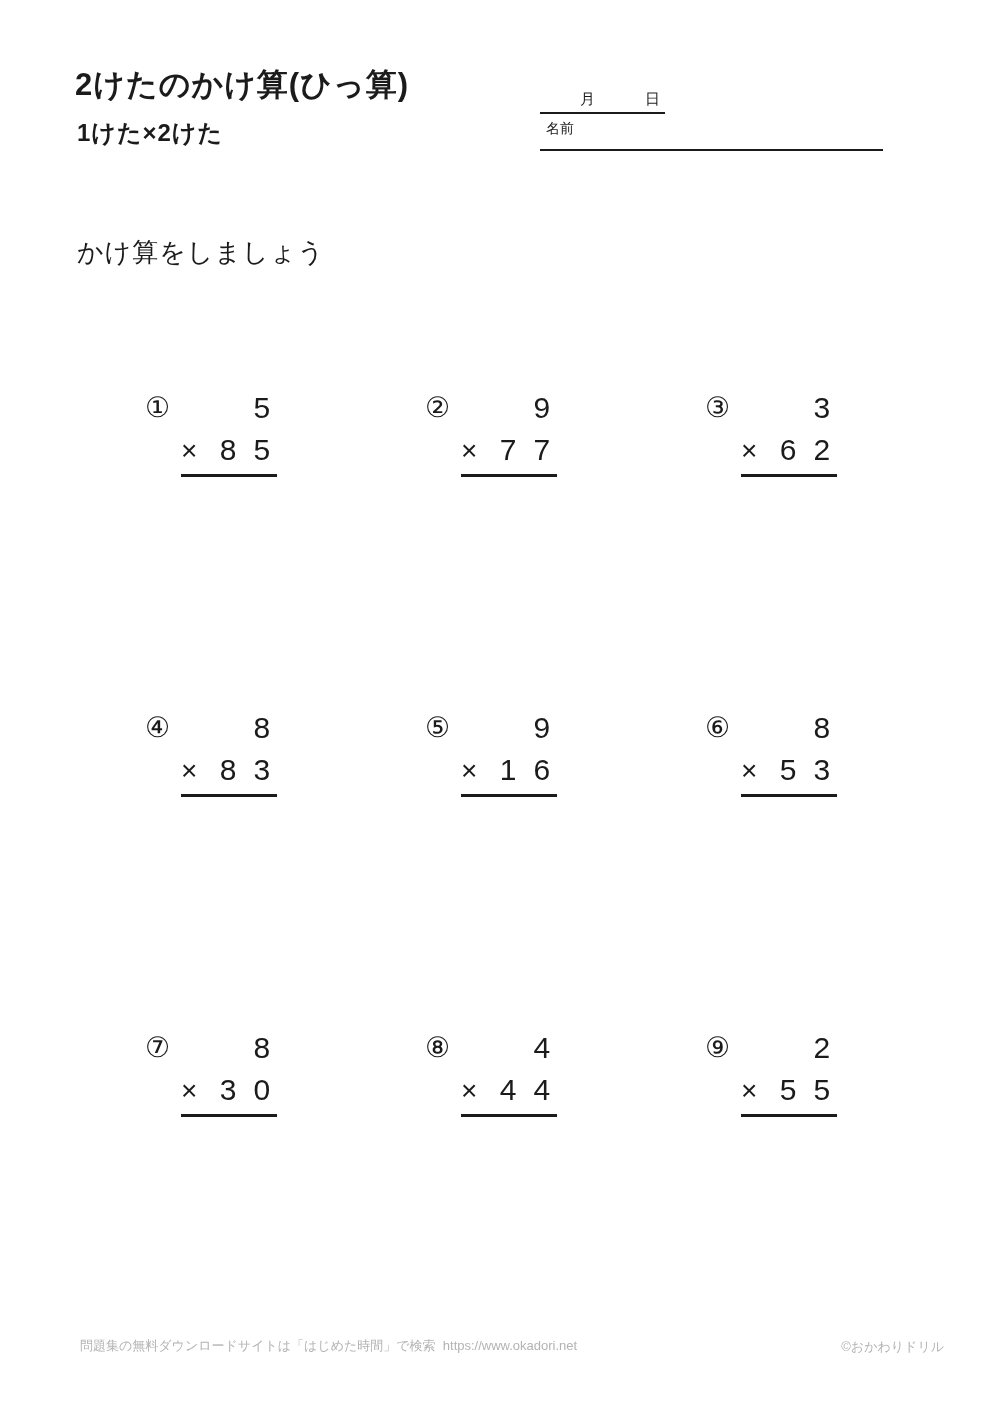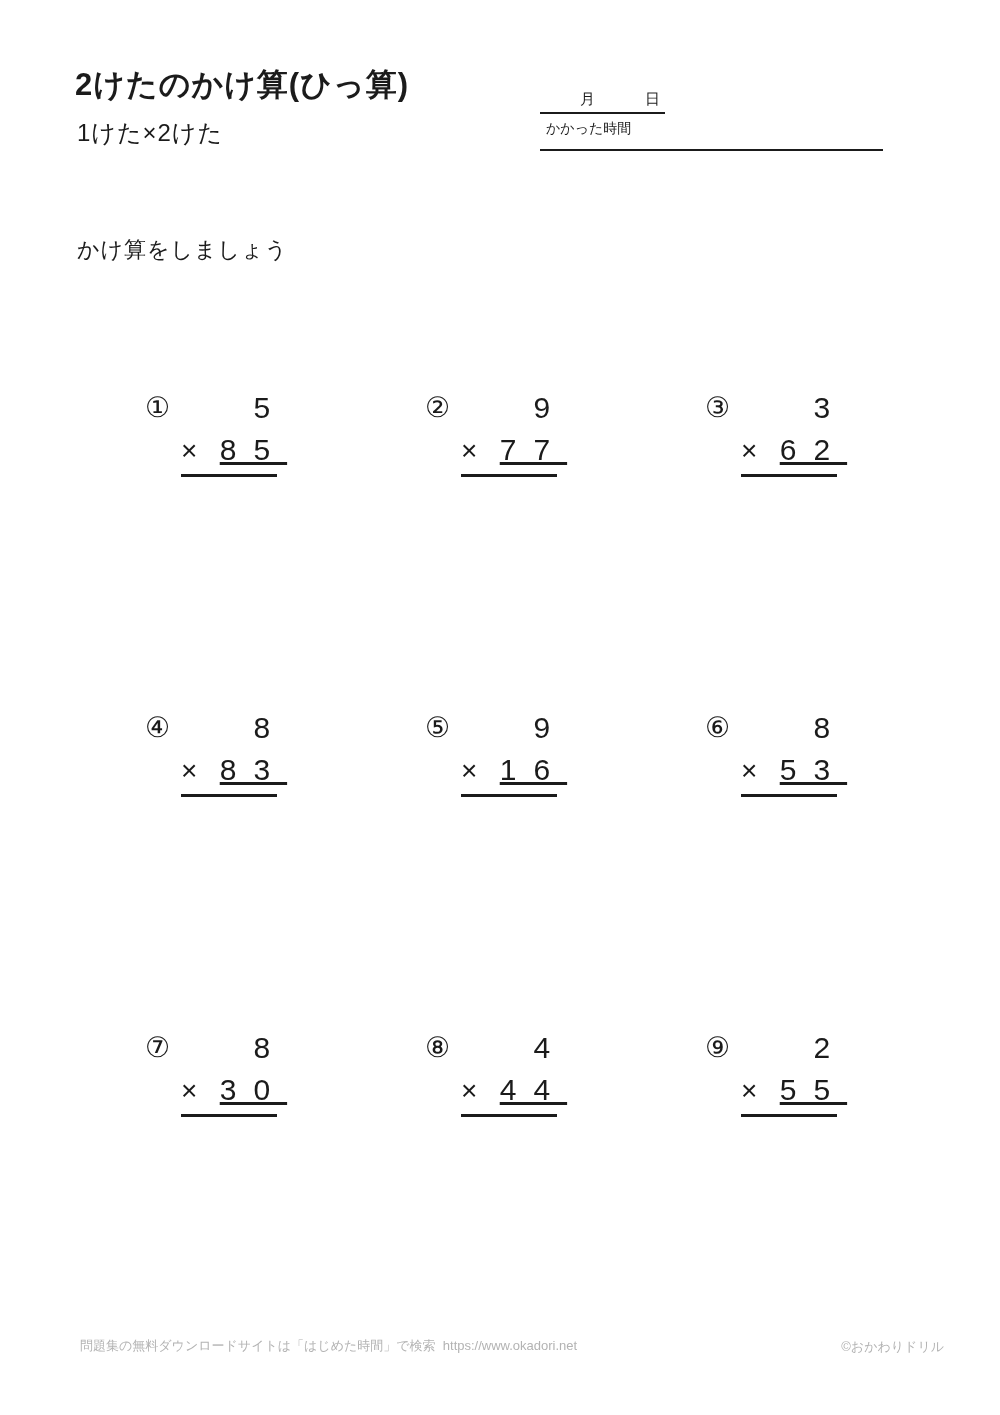--- a/index.html
+++ b/index.html
@@ -23,28 +23,28 @@
     top: 64px;
     font-size: 31px;
     font-weight: bold;
     letter-spacing: 1px;
   }
   .page-subtitle {
     position: absolute;
     left: 77px;
     top: 117px;
     font-size: 24px;
-    font-weight: normal;
+    font-weight: bold;
     letter-spacing: 1px;
   }
   .instruction {
     position: absolute;
     left: 77px;
     top: 235px;
-    font-size: 22px;
+    font-size: 26px;
     letter-spacing: 1px;
   }
 
   
   .info-form {
     position: absolute;
     left: 540px;
     top: 80px;
     width: 343px;
   }
@@ -105,21 +105,20 @@
     line-height: 1;
     margin-top: 12px;
     padding-right: 7px;
   }
   .times {
     font-size: 28px;
   }
   .multiplier {
     letter-spacing: 17px;
     margin-right: -17px;
-    text-decoration: underline;
   }
   .answer-line {
     border-bottom: 3px solid #1b1b1b;
     margin-top: 9px;
   }
 
   
   .footer-left {
     position: absolute;
     left: 80px;
@@ -142,21 +141,21 @@
 <div class="page-title">2けたのかけ算(ひっ算)</div>
 <div class="page-subtitle">1けた×2けた</div>
 <div class="instruction">かけ算をしましょう</div>
 
 <div class="info-form">
   <div class="date-row">
     <span>月</span>
     <span>日</span>
   </div>
   <div class="field-row">
-    <span>かかった時間</span>
+    <span>名前</span>
   </div>
 </div>
 
 <div class="problems-grid">
 
   <div class="problem">
     <span class="pnum">①</span>
     <div class="calc">
       <div class="multiplicand">5</div>
       <div class="mul-row">

